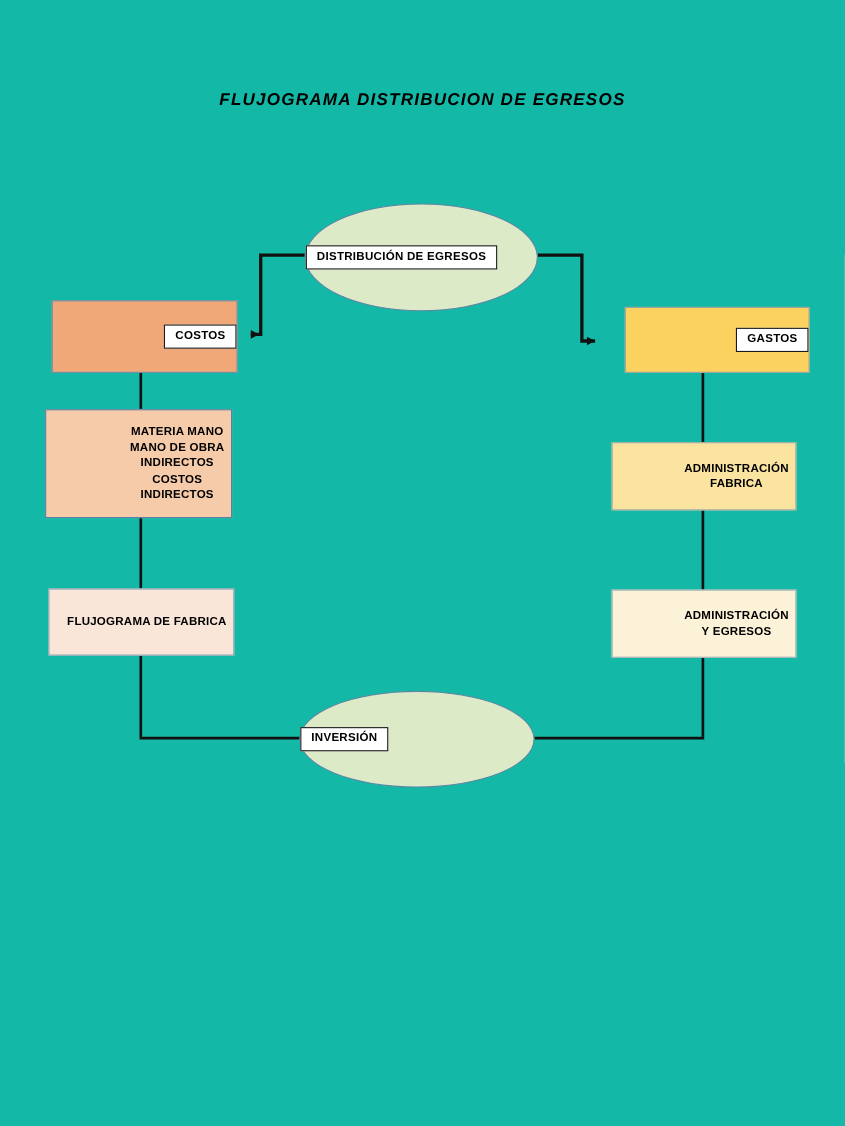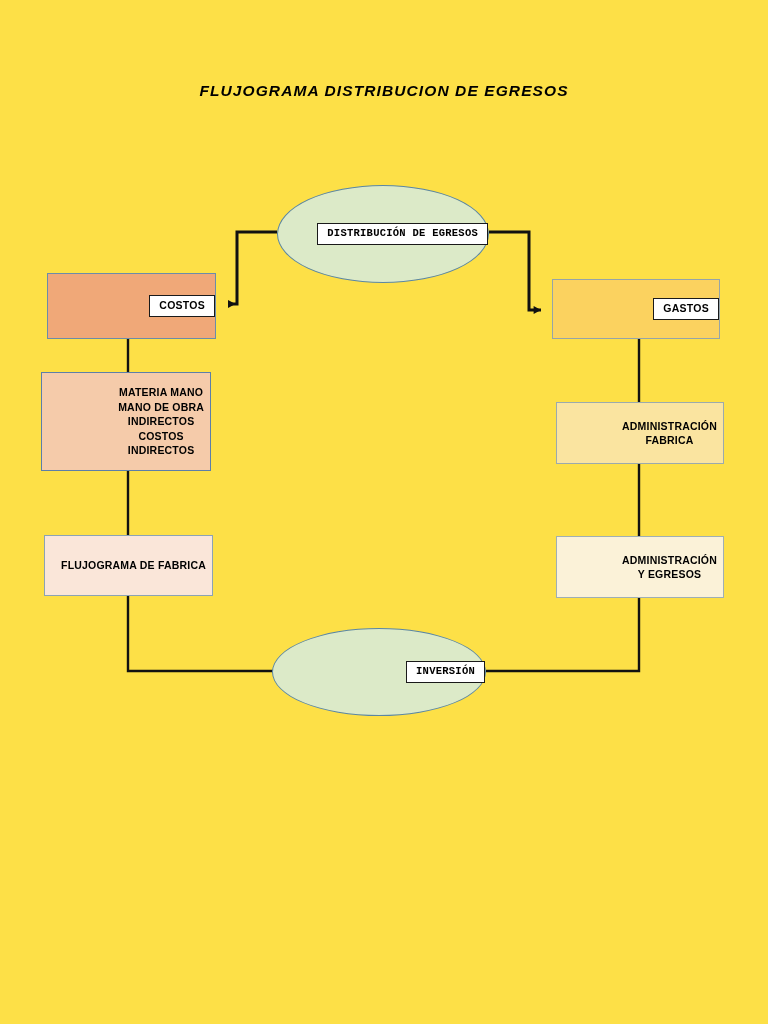--- a/index.html
+++ b/index.html
@@ -11,21 +11,21 @@
     width: 768px;
     height: 1024px;
     font-family: "Liberation Sans", sans-serif;
     color: #000000;
     overflow: hidden;
   }
   #canvas {
     position: relative;
     width: 768px;
     height: 1024px;
-    background: #fde047;
+    background: #14b8a6;
   }
 
   
   .diagram-title {
     position: absolute;
     left: 0;
     top: 82px;
     width: 768px;
     text-align: center;
     font-family: "Liberation Sans", sans-serif;
@@ -54,22 +54,21 @@
     align-items: center;
     justify-content: flex-end;
   }
 
   .ellipse-node {
     position: absolute;
     box-sizing: border-box;
     border-radius: 50%;
     display: flex;
     align-items: center;
-    justify-content: flex-end;
-    font-family: Liberation Mono, monospace;
+    justify-content: flex-start;
   }
 
   
   .label-plate {
     background: #ffffff;
     border: 1.4px solid #1a1a1a;
     padding: 3px 9px 4px 9px;
     font-size: 10.5px;
     font-weight: bold;
     letter-spacing: 0.25px;
@@ -104,21 +103,21 @@
   #node-costos {
     left: 47px;
     top: 273px;
     width: 169px;
     height: 66px;
     background: #F0A878;
     border: 1.4px solid #6C8CA8;
   }
 
   #node-gastos {
-    left: 552px;
+    left: 568px;
     top: 279px;
     width: 168px;
     height: 60px;
     background: #FBD25F;
     border: 1.4px solid #96A4A8;
   }
 
   #node-materia {
     left: 41px;
     top: 372px;

